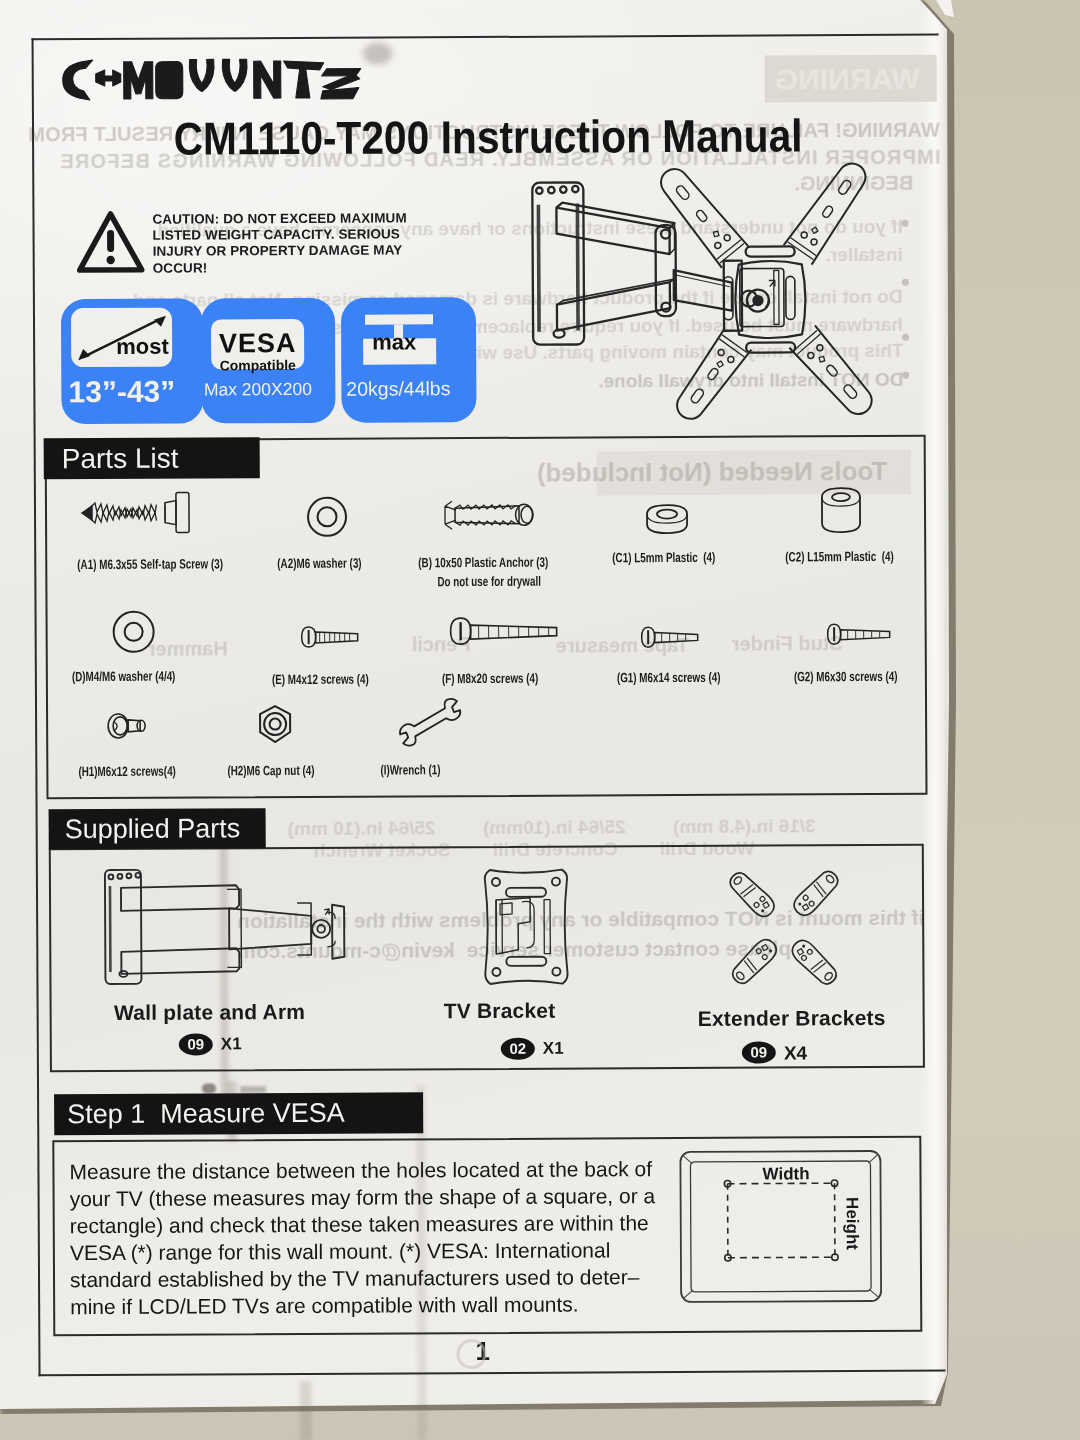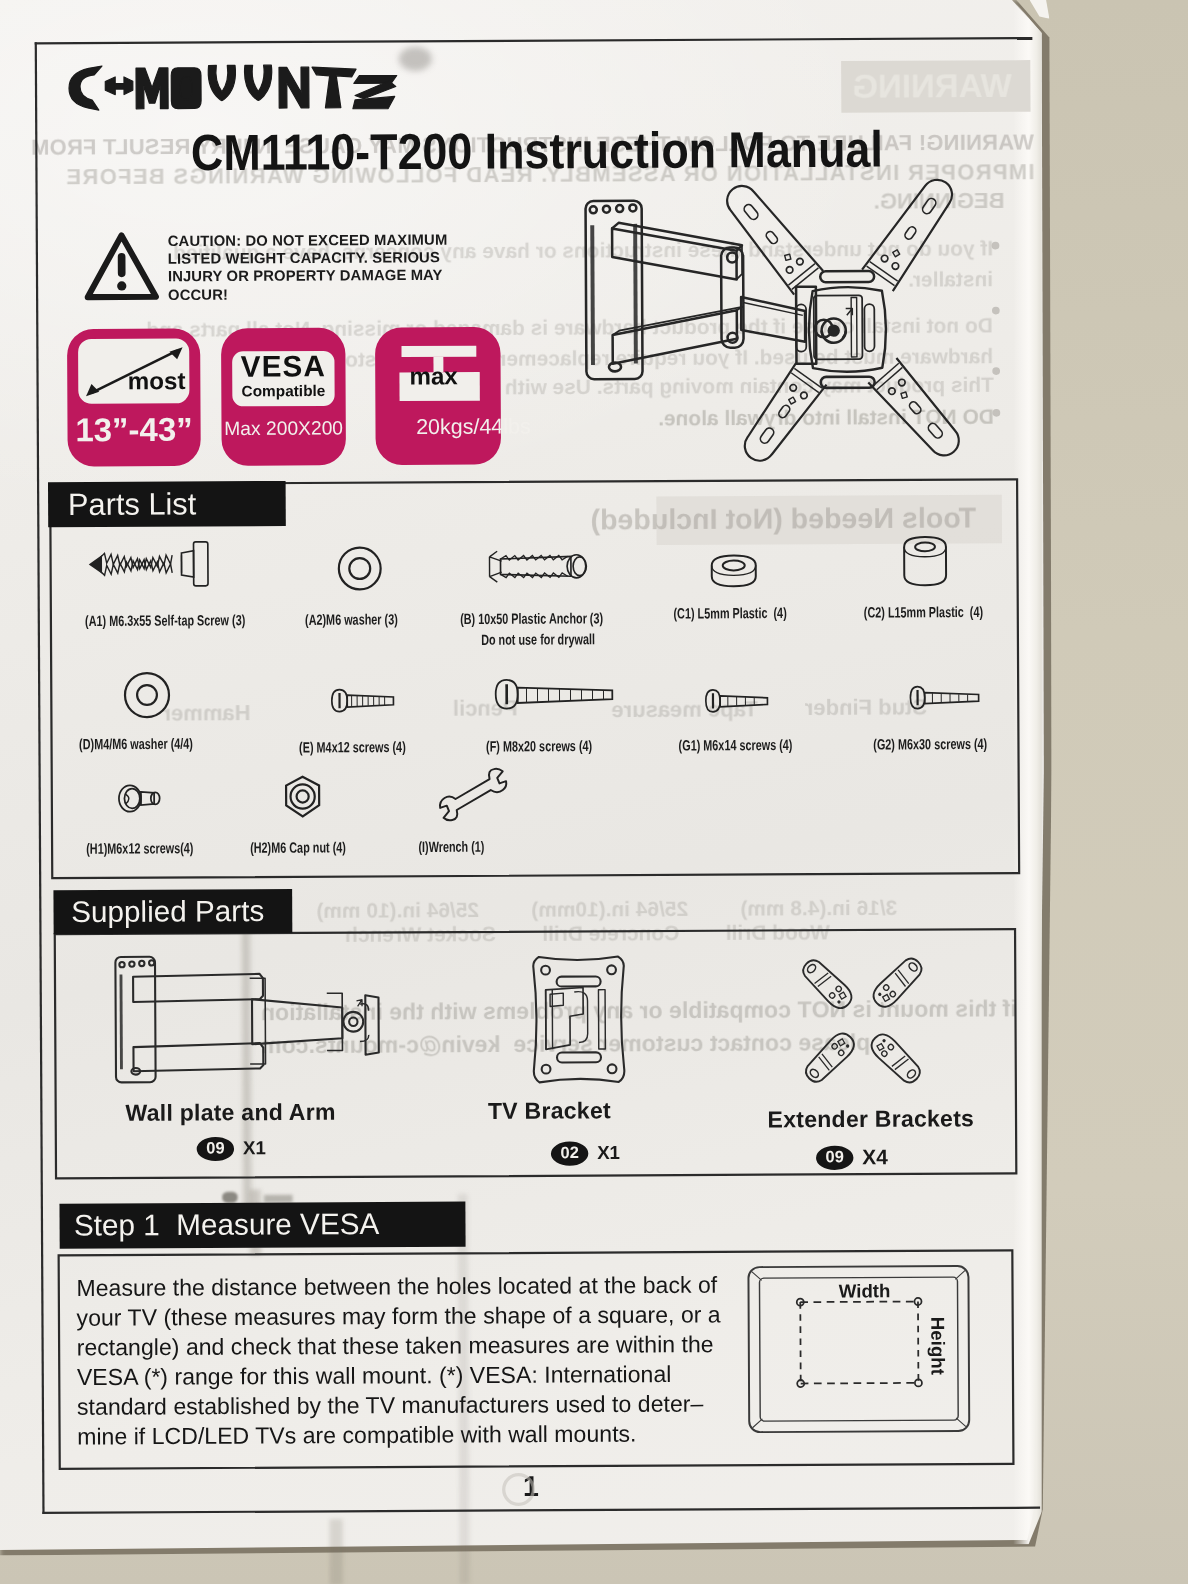--- a/index.html
+++ b/index.html
@@ -14,21 +14,21 @@
        clip-path:polygon(0 0,0px 0,26px 30px,27px 1372px,14px 1404px,0 1404px);}
   #paper{position:absolute;left:0;top:0;width:1080px;height:1440px;
        background:
          radial-gradient(ellipse 900px 500px at 180px 120px, rgba(255,255,255,0.45), rgba(255,255,255,0) 70%),
          linear-gradient(168deg,#f3f1ee 0%,#eeece8 30%,#e9e7e3 55%,#efede9 80%,#f1efec 100%);
        clip-path:polygon(0 0,920px 0,947px 30px,949px 700px,940px 1372px,934px 1400px,0 1409px);}
   #content{position:absolute;left:0;top:0;width:1080px;height:1440px;
        transform:rotate(-0.3deg);transform-origin:486px 700px;}
   .abs{position:absolute;}
   .bleed{position:absolute;transform:scaleX(-1);color:#b4b1ab;font-weight:bold;white-space:nowrap;filter:blur(0.6px);}
-  .blk{background:#be185d;color:#f2f0ec;}
+  .blk{background:#3b82f6;color:#f2f0ec;padding-left:21px;}
   .bar{position:absolute;background:#141414;color:#f4f2ee;font-size:28px;
        display:flex;align-items:center;}
   .box{position:absolute;border:2px solid #2b2b2b;}
   .lbl{position:absolute;color:#1c1c1c;font-weight:bold;white-space:nowrap;
        transform:scaleX(0.73);transform-origin:left top;font-size:13.5px;}
   svg{position:absolute;overflow:visible;}
 </style>
 </head>
 <body>
 <div id="papershadow"></div>
@@ -124,31 +124,31 @@
       <svg class="abs" style="left:14px;top:12px;" width="94" height="52" viewBox="0 0 94 52">
         <line x1="8" y1="46" x2="86" y2="8" stroke="#1a1a1a" stroke-width="2.4"></line>
         <path d="M3 49 L15 45 L8 38 Z" fill="#1a1a1a"></path>
         <path d="M91 5 L79 9 L86 16 Z" fill="#1a1a1a"></path>
       </svg>
       <div class="abs" style="left:55px;top:35px;font-size:22px;font-weight:bold;color:#111;">most</div>
       <div class="abs" style="left:0;top:76px;width:121px;text-align:center;font-size:30px;font-weight:bold;color:#f2f0ec;">13”-43”</div>
     </div>
     <div class="abs blk" style="left:203px;top:297px;width:113px;height:125px;border-radius:24px;">
       <div class="abs" style="left:10px;top:21px;width:93px;height:50px;background:#f1efeb;border-radius:10px;text-align:center;">
-        <div style="font-size:27px;font-weight:bold;color:#111;line-height:29px;margin-top:0;letter-spacing:1px;">VESA</div>
+        <div style="font-size:27px;font-weight:bold;color:#111;line-height:29px;margin-top:10px;letter-spacing:1px;">VESA</div>
         <div style="font-size:14px;font-weight:bold;color:#111;line-height:14px;">Compatible</div>
       </div>
       <div class="abs" style="left:0;top:81px;width:113px;text-align:center;font-size:17.5px;color:#f2f0ec;white-space:nowrap;">Max 200X200</div>
     </div>
     <div class="abs blk" style="left:343px;top:297px;width:114px;height:125px;border-radius:24px;">
       <div class="abs" style="left:24px;top:17px;width:68px;height:10px;background:#f1efeb;"></div>
       <div class="abs" style="left:53px;top:27px;width:9px;height:14px;background:#f1efeb;"></div>
       <div class="abs" style="left:22px;top:41px;width:73px;height:26px;background:#f1efeb;"></div>
       <div class="abs" style="left:31px;top:32px;font-size:22px;font-weight:bold;color:#111;">max</div>
-      <div class="abs" style="left:0;top:80px;width:114px;text-align:center;font-size:19.5px;color:#f2f0ec;margin-left:32px;">20kgs/44lbs</div>
+      <div class="abs" style="left:0;top:80px;width:114px;text-align:center;font-size:19.5px;color:#f2f0ec;">20kgs/44lbs</div>
     </div>
 
     <svg class="abs" style="left:520px;top:160px;" width="360" height="270" viewBox="0 0 360 270">
       <g stroke="#262626" stroke-width="2.3" fill="none" stroke-linejoin="round">
         <rect x="15" y="23" width="51" height="162" rx="7"></rect>
         <circle cx="22" cy="31" r="3.2"></circle>
           <circle cx="34" cy="30.5" r="3.2"></circle>
           <circle cx="46" cy="30" r="3.2"></circle>
           <circle cx="58" cy="29.5" r="3.2"></circle>
         <path d="M21 45 L21 172" stroke-width="3.6" opacity="0.85"></path>

